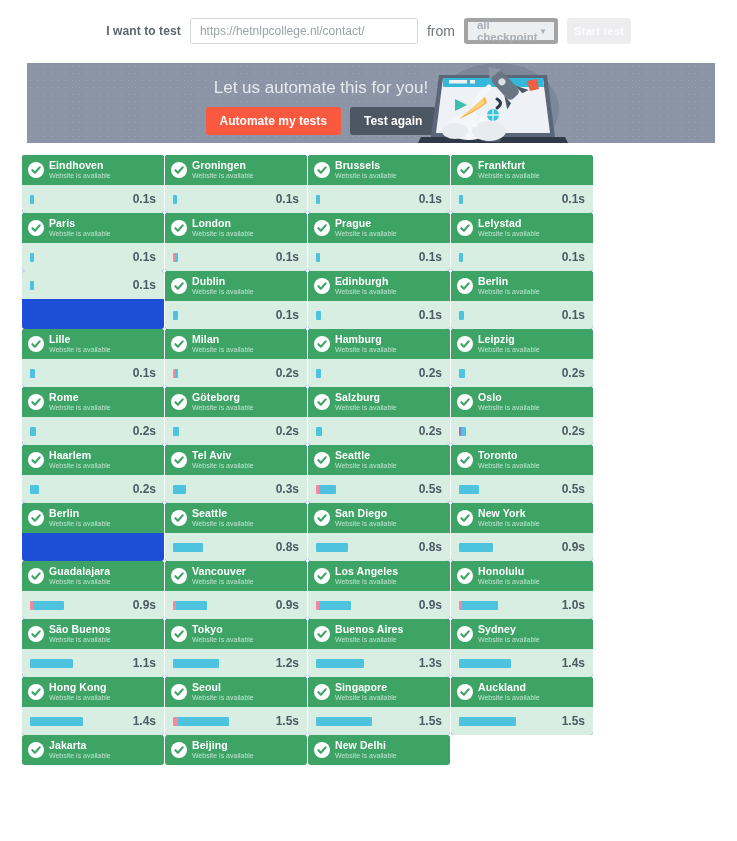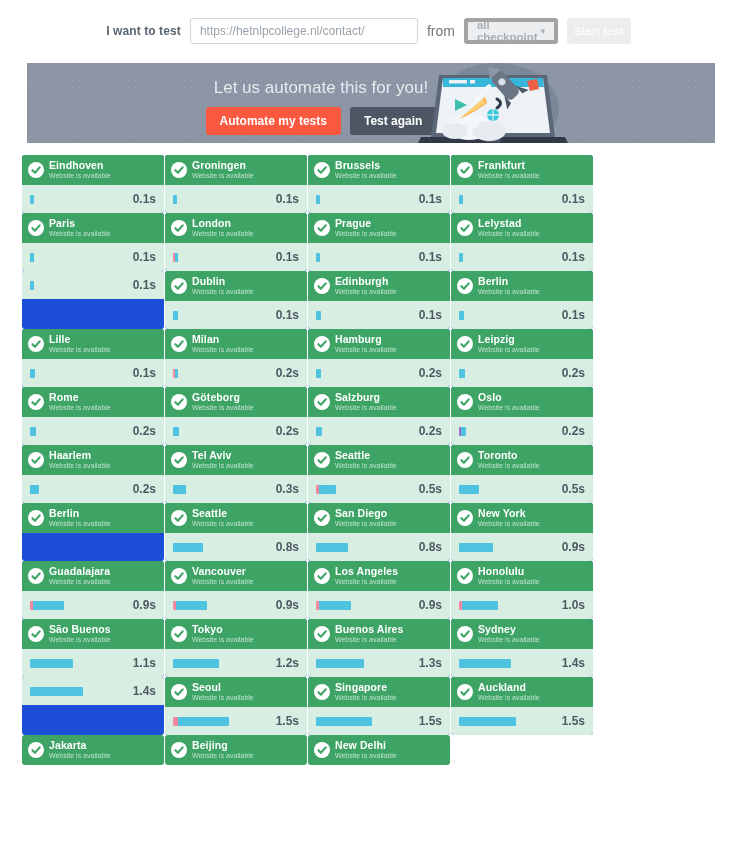--- a/index.html
+++ b/index.html
@@ -891,20 +891,30 @@
         </span>
       </div>
       <div class="card-body">
         <span class="bar">
           <span class="seg-blue" style="width:52px"></span>
         </span>
         <span class="time">1.4s</span>
       </div>
     </div>
     <div class="card">
+      <div class="card-head">
+        <span class="check-icon"><svg width="16" height="16" viewBox="0 0 16 16">
+            <circle cx="8" cy="8" r="8" fill="#ffffff"></circle>
+            <path d="M4.4 8.2 L6.9 10.7 L11.7 5.4" stroke="#3da466" stroke-width="2.1" fill="none" stroke-linecap="round" stroke-linejoin="round"></path>
+          </svg></span>
+        <span class="head-text">
+          <span class="city">Hong Kong</span>
+          <span class="avail">Website is available</span>
+        </span>
+      </div>
       <div class="card-body">
         <span class="bar">
           <span class="seg-blue" style="width:53px"></span>
         </span>
         <span class="time">1.4s</span>
       </div>
     </div>
     <div class="card">
       <div class="card-head">
         <span class="check-icon"><svg width="16" height="16" viewBox="0 0 16 16">

